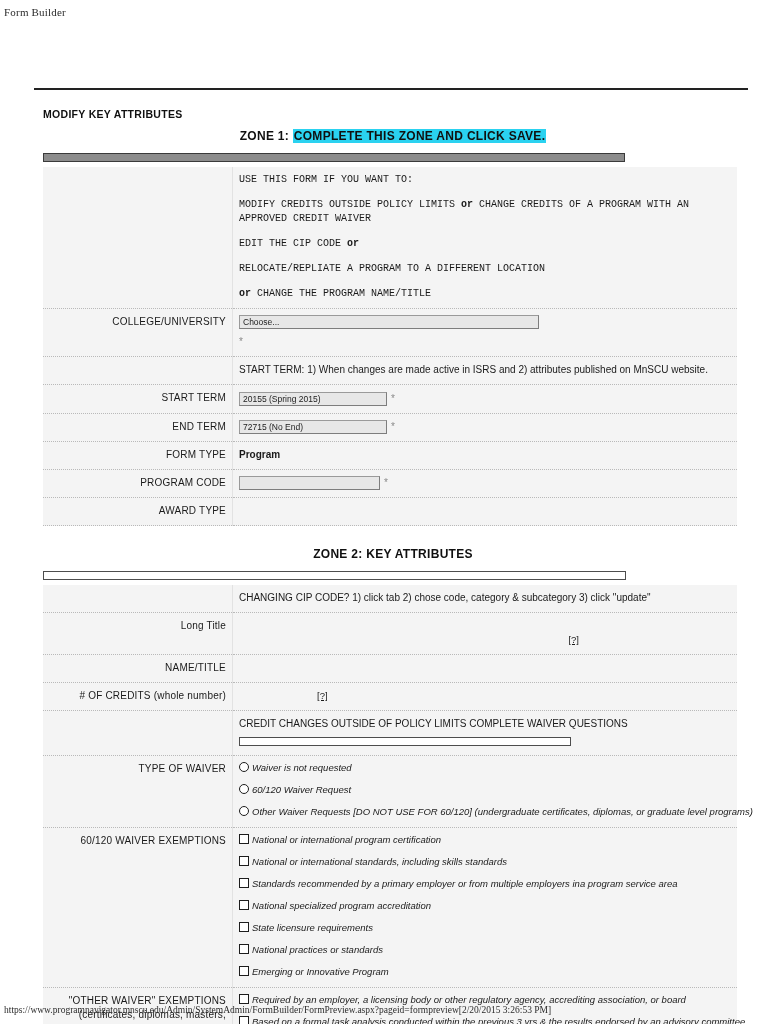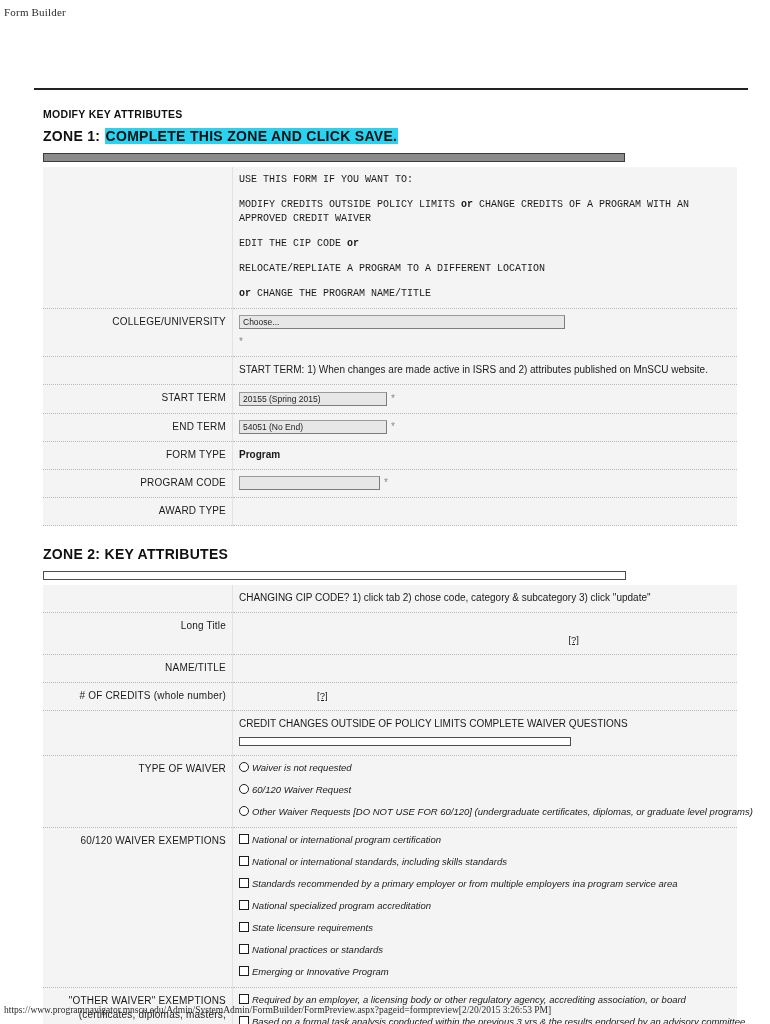--- a/index.html
+++ b/index.html
@@ -47,26 +47,27 @@
 
   .section-head {
     font-size: 10.5px;
     font-weight: bold;
     letter-spacing: .3px;
     color: #101010;
     margin: 0 0 9px 0;
     line-height: 13px;
   }
   .zone-head {
-    font-size: 14px;
+    font-size: 12px;
     font-weight: bold;
     letter-spacing: .3px;
     color: #101010;
     margin: 0 0 10px 0;
     line-height: 13px;
+    text-align: center;
   }
   .hl {
     background: #2ad2f0;
     padding: 0 1px;
   }
 
   
   .pbar {
     box-sizing: border-box;
     height: 9px;
@@ -128,21 +129,21 @@
     border-left-color: #9a9a9a;
     background: #e7e7e7;
     font-family: "Liberation Sans", sans-serif;
     font-size: 8.5px;
     color: #222222;
     padding: 0 3px;
     vertical-align: middle;
     overflow: hidden;
     white-space: nowrap;
   }
-  .sel.wide { width: 326px; }
+  .sel.wide { width: 300px; }
   .sel.mid  { width: 148px; }
   .sel.code { width: 141px; color: transparent; }
   .req {
     font-size: 10px;
     color: #8a8a8a;
     margin-left: 4px;
     vertical-align: middle;
   }
   .star-row {
     display: block;
@@ -265,21 +266,21 @@
     <tr>
       <td class="lbl">START TERM</td>
       <td class="val">
         <span class="sel mid">20155 (Spring 2015)</span><span class="req">*</span>
       </td>
     </tr>
 
     <tr>
       <td class="lbl">END TERM</td>
       <td class="val">
-        <span class="sel mid">54051 (No End)</span><span class="req">*</span>
+        <span class="sel mid">72715 (No End)</span><span class="req">*</span>
       </td>
     </tr>
 
     <tr>
       <td class="lbl">FORM TYPE</td>
       <td class="val"><b class="inl">Program</b></td>
     </tr>
 
     <tr>
       <td class="lbl">PROGRAM CODE</td>

